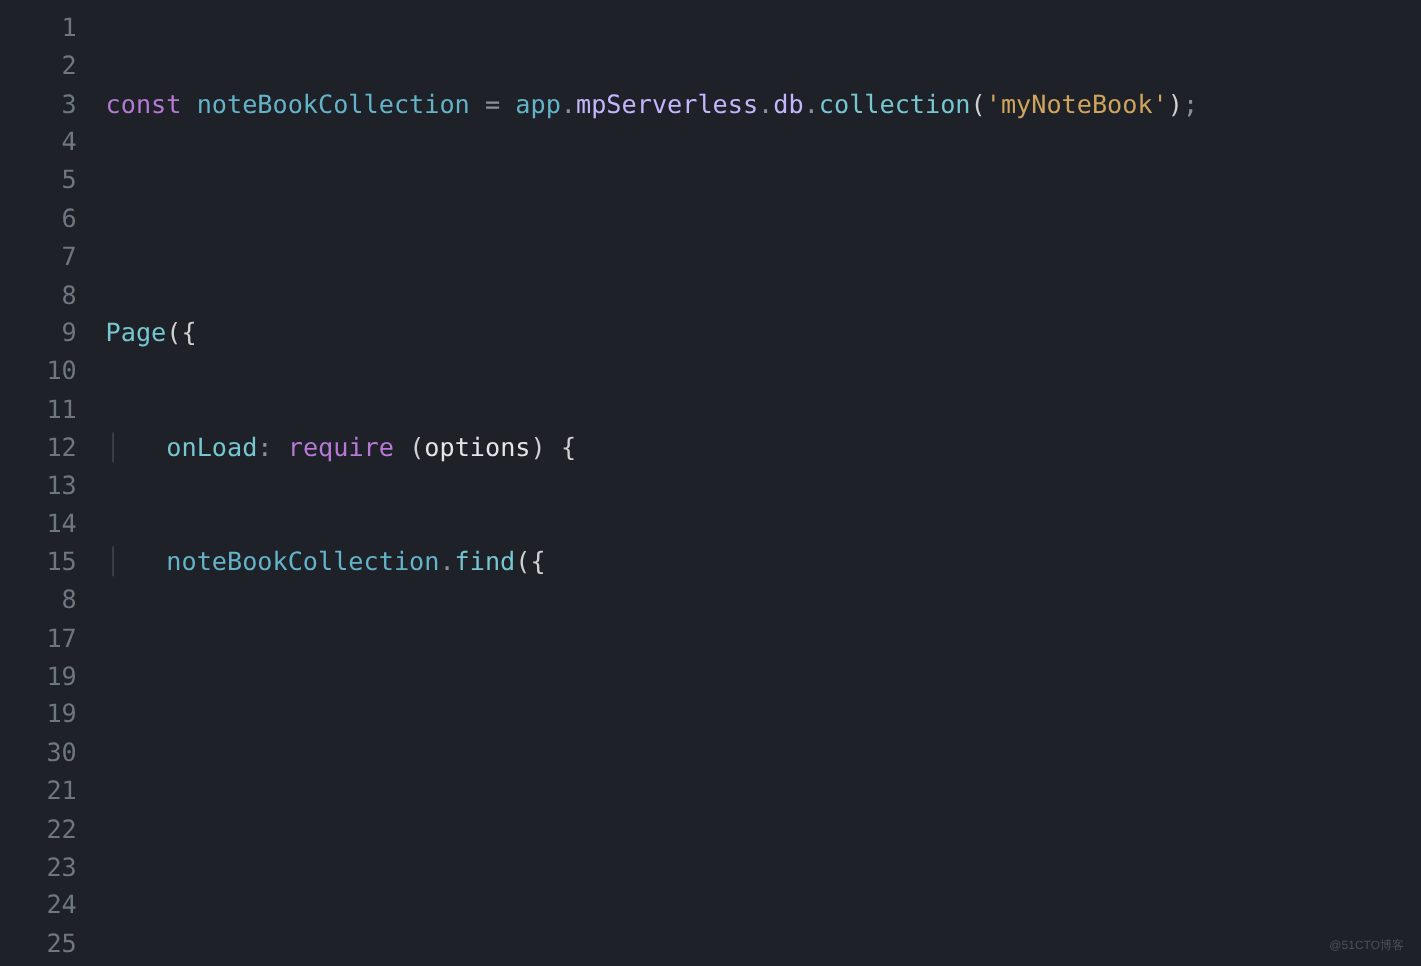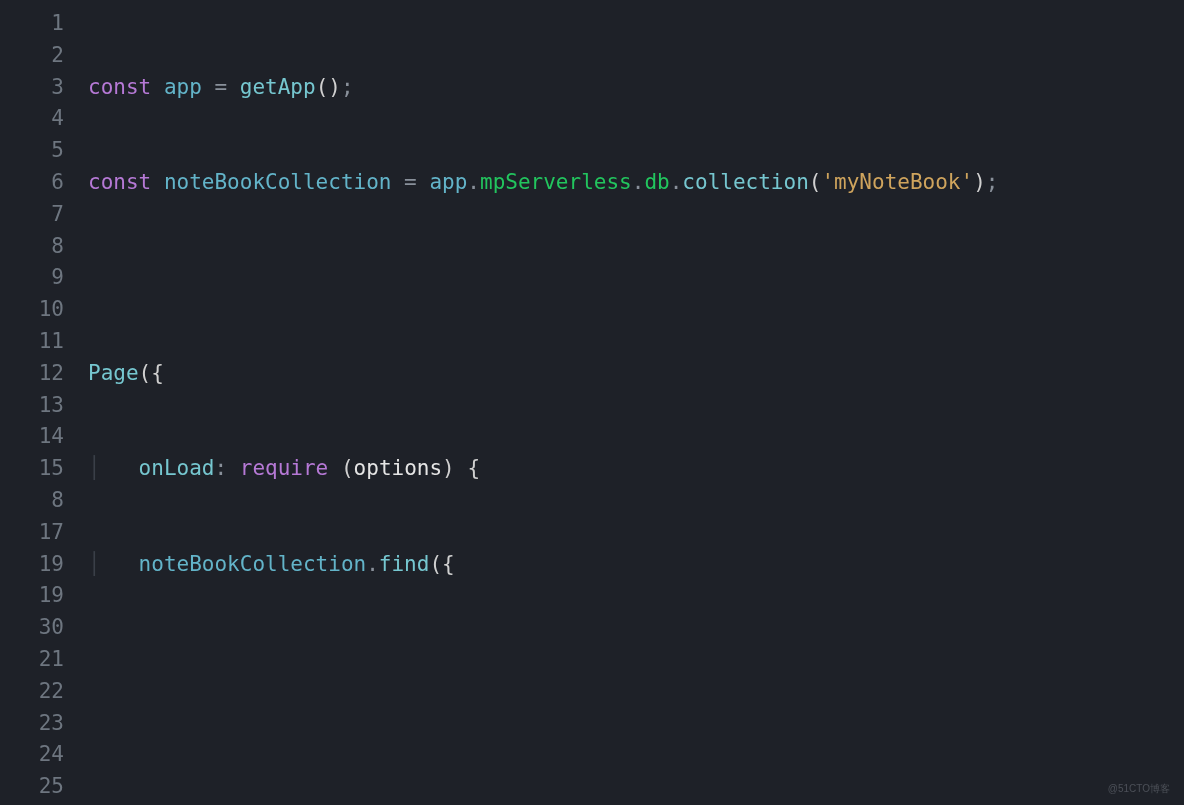--- a/index.html
+++ b/index.html
@@ -32,21 +32,21 @@
     position: relative;
   }
   .c-comment { color: #6b8f53; }
   .c-var     { color: #b679d6; }
   .c-funcdef { color: #b679d6; }
   .c-func    { color: #76c7d0; } 
   .c-storage { color: #b679d6; }
   .c-ident   { color: #d8dee9; }
   .c-local   { color: #63b4c9; } 
   .c-param   { color: #e5e5e5; }
-  .c-prop    { color: #22c55e; }
+  .c-prop    { color: #c4b5fd; }
   .c-string  { color: #cfa45d; }
   .c-punct   { color: #89909a; }
   .c-brace   { color: #d0d0d0; }
   .c-paren   { color: #d0d0d0; }
   .c-op      { color: #89909a; }
   .guide {
     color: #3a3f48;
   }
   .watermark {
     position: absolute;
@@ -82,21 +82,20 @@
     <div>19</div>
     <div>19</div>
     <div>30</div>
     <div>21</div>
     <div>22</div>
     <div>23</div>
     <div>24</div>
     <div>25</div>
   </div>
   <div class="code">
-    <div><span class="c-storage">const</span><span> </span><span class="c-local">app</span><span> </span><span class="c-op">=</span><span> </span><span class="c-func">getApp</span><span class="c-paren">()</span><span class="c-punct">;</span></div>
     <div><span class="c-storage">const</span><span> </span><span class="c-local">noteBookCollection</span><span> </span><span class="c-op">=</span><span> </span><span class="c-local">app</span><span class="c-punct">.</span><span class="c-prop">mpServerless</span><span class="c-punct">.</span><span class="c-prop">db</span><span class="c-punct">.</span><span class="c-func">collection</span><span class="c-paren">(</span><span class="c-string">'myNoteBook'</span><span class="c-paren">)</span><span class="c-punct">;</span></div>
     <div><span> </span></div>
     <div><span class="c-func">Page</span><span class="c-paren">(</span><span class="c-brace">{</span></div>
     <div><span class="guide">│</span><span>   </span><span class="c-func">onLoad</span><span class="c-punct">:</span><span> </span><span class="c-funcdef">require</span><span> </span><span class="c-paren">(</span><span class="c-param">options</span><span class="c-paren">)</span><span> </span><span class="c-brace">{</span></div>
     <div><span class="guide">│</span><span>   </span><span class="c-local">noteBookCollection</span><span class="c-punct">.</span><span class="c-func">find</span><span class="c-paren">(</span><span class="c-brace">{</span></div>
     
     
     
     
     

